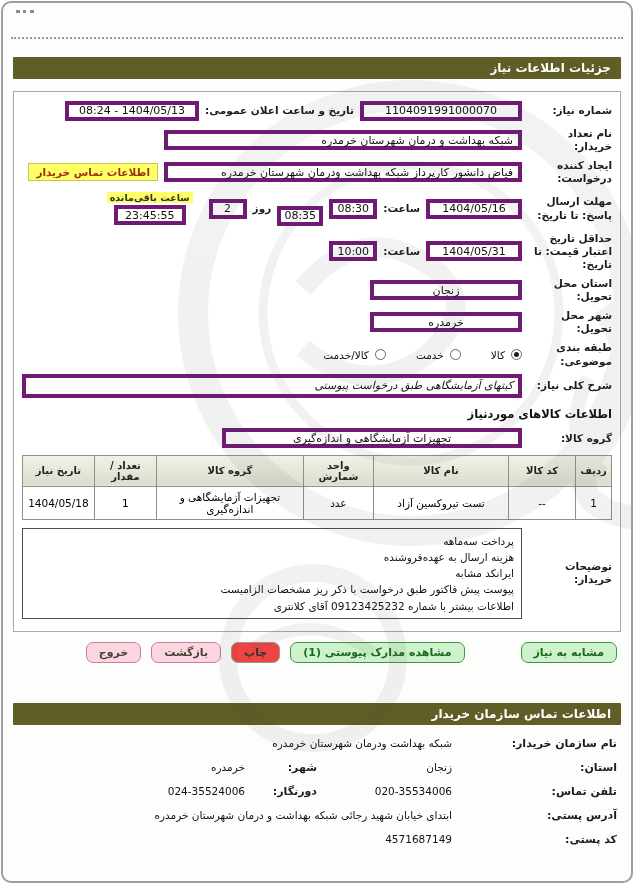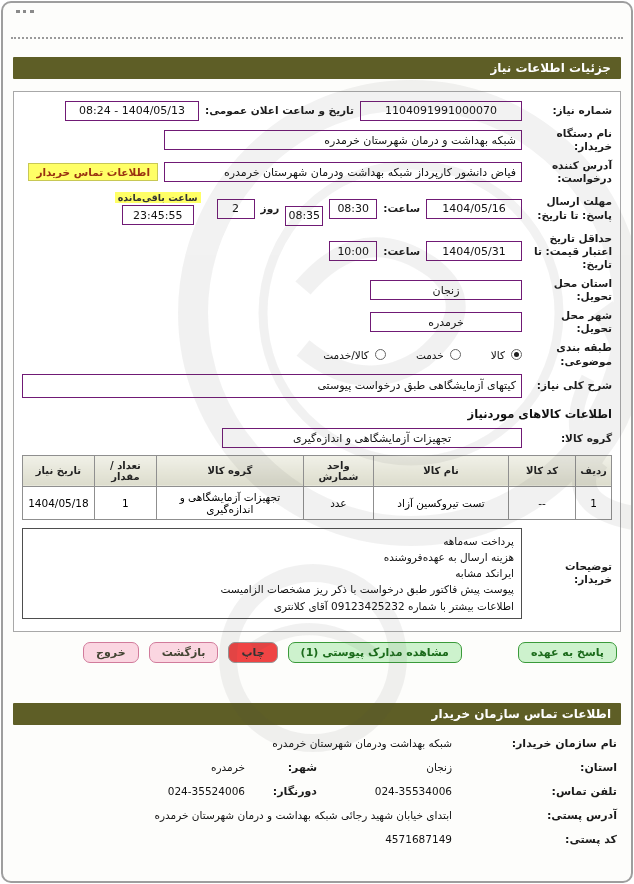--- a/index.html
+++ b/index.html
@@ -30,30 +30,30 @@
   }
 
   .frow { display: flex; align-items: center; column-gap: 6px; margin-bottom: 6px; min-height: 21px; }
   .frow.top { align-items: center; }
   .flabel {
     flex: 0 0 84px; width: 84px; font-weight: bold; font-size: 10.5px;
     color: #1b1b1b; line-height: 1.25;
   }
   .flabel.auto { flex: 0 0 auto; width: auto; }
   .vbox {
-    border: 1px solid #701a75; background: #fff; height: 20px;
+    border: 4px solid #701a75; background: #fff; height: 20px;
     display: flex; align-items: center; padding: 0 5px; font-size: 11px; color: #111;
   }
   .vbox.center { justify-content: center; }
   .vbox.num { direction: ltr; justify-content: center; }
   .vbox.low { margin-top: 14px; }
   .w165 { width: 162px; } .w135 { width: 134px; } .w358 { width: 358px; }
-  .w95 { width: 96px; } .w48 { width: 48px; } .w46 { width: 38px; }
+  .w95 { width: 96px; } .w48 { width: 48px; } .w46 { width: 46px; }
   .w40 { width: 38px; } .w150 { width: 152px; } .w72 { width: 72px; }
-  .w300 { width: 300px; } .grow { flex: 1; }
+  .w300 { width: 300px; } .grow { flex: 1; font-style: italic; }
 
   .ylink {
     background: #ffff66; border: 1px solid #c8c855; color: #993311;
     font-size: 10.5px; font-weight: bold; padding: 2px 7px; cursor: pointer;
     white-space: nowrap;
   }
   .remain { display: flex; flex-direction: column; align-items: center; row-gap: 2px; margin-right: 10px; }
   .remlabel { background: #ffff66; font-size: 9.5px; font-weight: bold; padding: 0 3px; color: #333; white-space: nowrap; }
 
   .radio {
@@ -123,26 +123,26 @@
     <div class="panel">
 
       <div class="frow">
         <div class="flabel">شماره نیاز:</div>
         <div class="vbox w165 num">1104091991000070</div>
         <div class="flabel auto">تاریخ و ساعت اعلان عمومی:</div>
         <div class="vbox w135 num">08:24 - 1404/05/13</div>
       </div>
 
       <div class="frow">
-        <div class="flabel">نام دستگاه خریدار:</div>
+        <div class="flabel">نام تعداد خریدار:</div>
         <div class="vbox w358">شبکه بهداشت و درمان شهرستان خرمدره</div>
       </div>
 
       <div class="frow">
-        <div class="flabel">آدرس کننده درخواست:</div>
+        <div class="flabel">ایجاد کننده درخواست:</div>
         <div class="vbox w358">فیاض دانشور کارپرداز شبکه بهداشت ودرمان شهرستان خرمدره</div>
         <div class="ylink">اطلاعات تماس خریدار</div>
       </div>
 
       <div class="frow">
         <div class="flabel">مهلت ارسال پاسخ: تا تاریخ:</div>
         <div class="vbox w95 num">1404/05/16</div>
         <div class="flabel auto">ساعت:</div>
         <div class="vbox w48 num">08:30</div>
         <div class="vbox w46 num low">08:35</div>
@@ -225,21 +225,21 @@
           <div>پرداخت سه‌ماهه</div>
           <div>هزینه ارسال به عهده‌فروشنده</div>
           <div>ایرانکد مشابه</div>
           <div>پیوست پیش فاکتور طبق درخواست با ذکر ریز مشخصات الزامیست</div>
           <div>اطلاعات بیشتر با شماره 09123425232 آقای کلانتری</div>
         </div>
       </div>
     </div>
 
     <div class="btnrow">
-      <button class="btn green">پاسخ به عهده</button>
+      <button class="btn green">مشابه به نیاز</button>
       <button class="btn green view">مشاهده مدارک پیوستی (1)</button>
       <button class="btn white">چاپ</button>
       <button class="btn pink">بازگشت</button>
       <button class="btn pink">خروج</button>
     </div>
 
     <div class="bar bar2">
       <span>اطلاعات تماس سازمان خریدار</span>
     </div>
 
@@ -249,21 +249,21 @@
         <div class="cval">شبکه بهداشت ودرمان شهرستان خرمدره</div>
       </div>
       <div class="crow">
         <div class="clabel">استان:</div>
         <div class="cval mid">زنجان</div>
         <div class="clabel second">شهر:</div>
         <div class="cval">خرمدره</div>
       </div>
       <div class="crow">
         <div class="clabel">تلفن تماس:</div>
-        <div class="cval mid ltrv">024-35534006</div>
+        <div class="cval mid ltrv">020-35534006</div>
         <div class="clabel second">دورنگار:</div>
         <div class="cval ltrv">024-35524006</div>
       </div>
       <div class="crow">
         <div class="clabel">آدرس پستی:</div>
         <div class="cval">ابتدای خیابان شهید رجائی شبکه بهداشت و درمان شهرستان خرمدره</div>
       </div>
       <div class="crow">
         <div class="clabel">کد پستی:</div>
         <div class="cval ltrv">4571687149</div>

